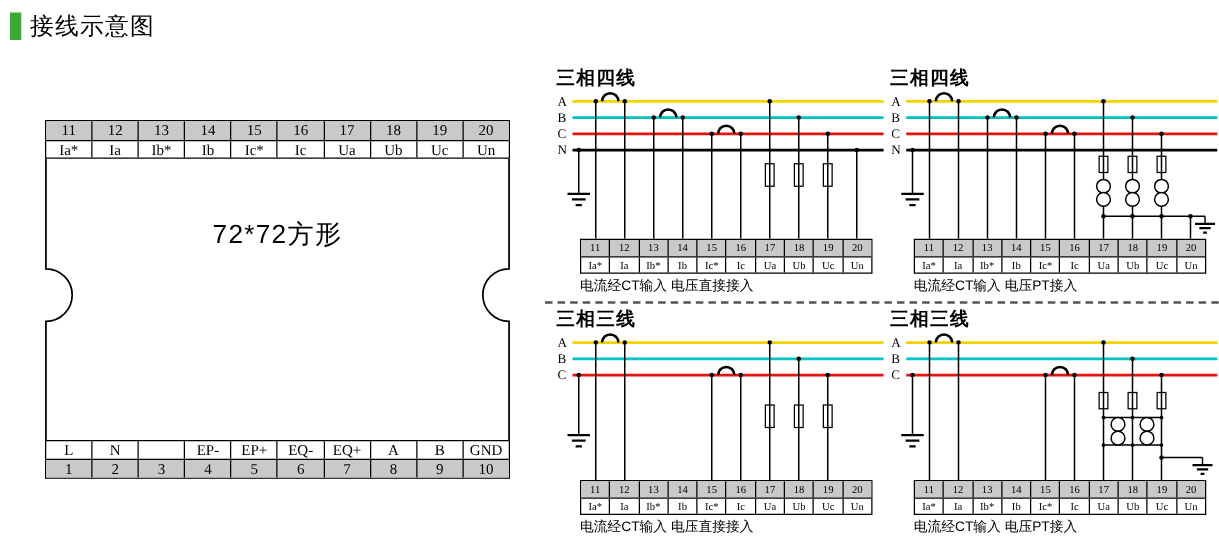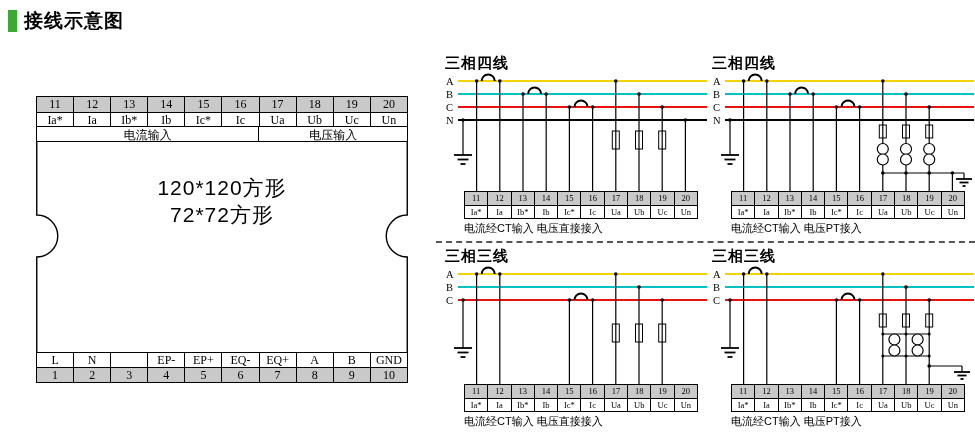--- a/index.html
+++ b/index.html
@@ -3,21 +3,21 @@
 <meta charset="utf-8">
 <style>
   html,body{margin:0;padding:0}
   body{width:975px;height:439px;position:relative;background:#fff;overflow:hidden;
        font-family:"Liberation Sans",sans-serif;color:#000}
   *{box-sizing:border-box}
 
   
   .header{position:absolute;left:8px;top:8px;display:flex;align-items:center}
   .accent-bar{width:9px;height:22px;background:#3aaa35;display:inline-block}
-  .page-title{font-size:19px;font-weight:bold;margin:0 0 0 7px;letter-spacing:1px}
+  .page-title{font-size:19px;font-weight:normal;margin:0 0 0 7px;letter-spacing:1px}
 
   
   .device{position:absolute;left:36px;top:96px;width:372px;height:287px}
   .outline{position:absolute;left:0;top:0}
   .dev-table{position:absolute;left:0;right:0;border:1px solid #000;background:#fff}
   .t-top{top:0}
   .t-bottom{bottom:0}
   .drow{display:flex;width:100%}
   .drow+.drow{border-top:1px solid #000}
   .grayrow{background:#c9c9c9}
@@ -86,28 +86,23 @@
         <div class="dcell">Ia</div>
         <div class="dcell">Ib*</div>
         <div class="dcell">Ib</div>
         <div class="dcell">Ic*</div>
         <div class="dcell">Ic</div>
         <div class="dcell">Ua</div>
         <div class="dcell">Ub</div>
         <div class="dcell">Uc</div>
         <div class="dcell">Un</div>
     </div>
-    <div class="drow h15">
-      <div class="dcell sec f6">电流输入</div>
-      <div class="dcell sec f4">电压输入</div>
-    </div>
   </div>
 
   <div class="sizes">
-    <div>120*120方形</div>
       <div>72*72方形</div>
   </div>
 
   <div class="dev-table t-bottom">
     <div class="drow h14">
       <div class="dcell">L</div>
         <div class="dcell">N</div>
         <div class="dcell"></div>
         <div class="dcell">EP-</div>
         <div class="dcell">EP+</div>

